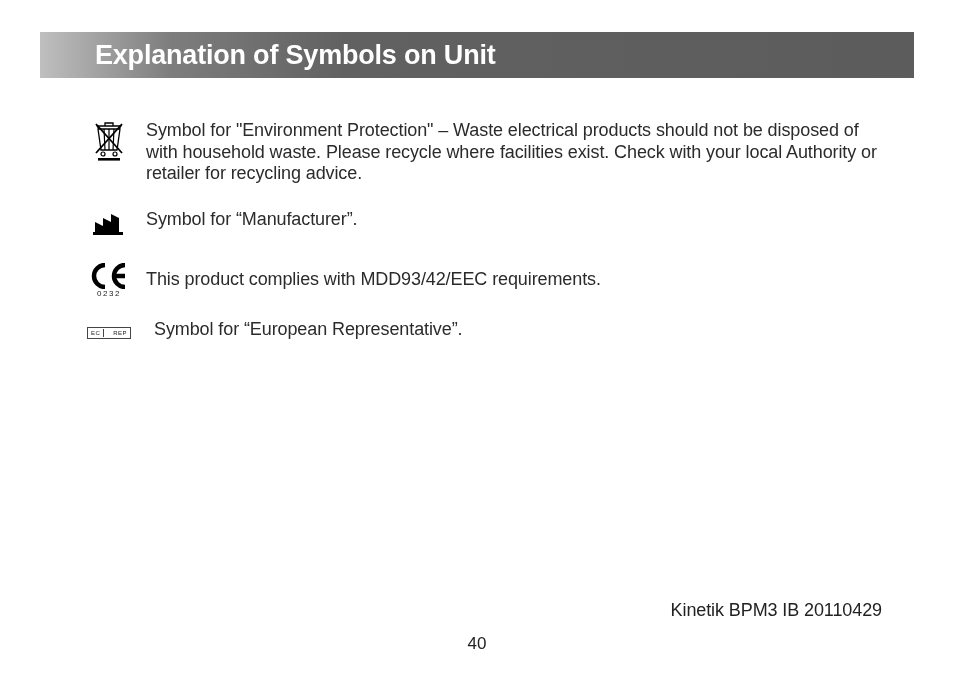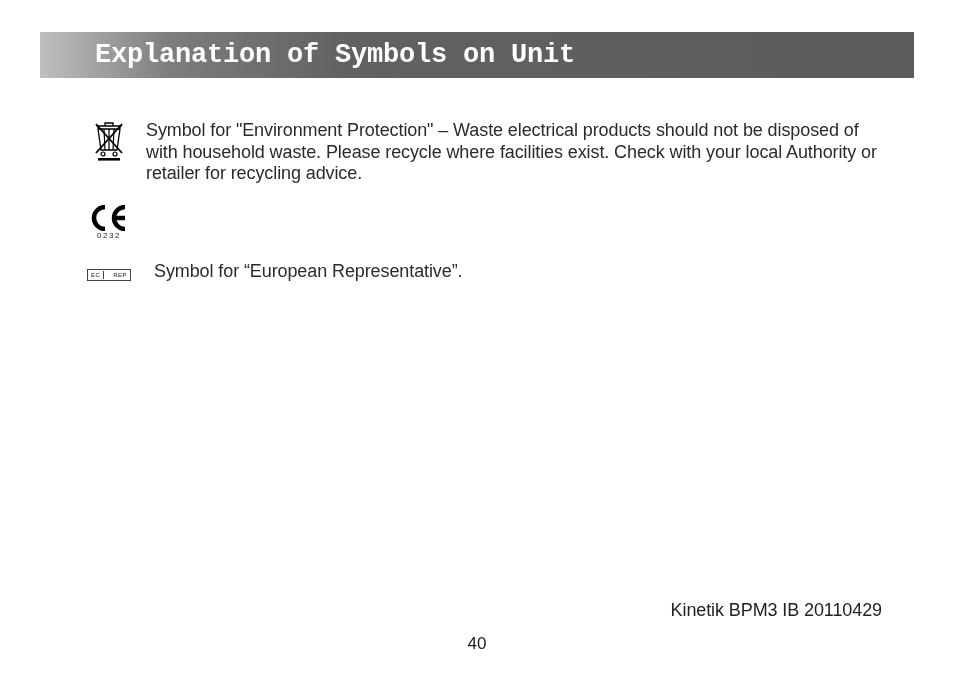--- a/index.html
+++ b/index.html
@@ -11,21 +11,20 @@
     color: #222;
     position: relative;
     overflow: hidden;
   }
   .header-bar {
     margin: 32px 40px 0 40px;
     height: 46px;
     display: flex;
     align-items: center;
     background: linear-gradient(to right, #bfbfbf 0%, #7d7d7d 15%, #616161 35%, #5c5c5c 100%);
-    font-family: Liberation Mono, monospace;
   }
   .header-bar h1 {
     color: #fff;
     font-size: 27px;
     font-weight: 600;
     padding-left: 55px;
     letter-spacing: -0.2px;
   }
   .content {
     padding: 42px 62px 0 72px;
@@ -105,30 +104,40 @@
         <circle cx="10" cy="34" r="2" fill="none" stroke="#000" stroke-width="1.2"></circle>
         <circle cx="22" cy="34" r="2" fill="none" stroke="#000" stroke-width="1.2"></circle>
         <line x1="3" y1="33" x2="29" y2="4" stroke="#000" stroke-width="1.8"></line>
         <line x1="3" y1="4" x2="29" y2="33" stroke="#000" stroke-width="1.8"></line>
         <rect x="5" y="38" width="22" height="2.6" fill="#000"></rect>
       </svg>
     </div>
     <div class="desc">Symbol for "Environment Protection" – Waste electrical products should not be disposed of with household waste. Please recycle where facilities exist. Check with your local Authority or retailer for recycling advice.</div>
   </div>
 
+  <div class="row r3">
+    <div class="icon-cell">
+      <svg width="34" height="30" viewBox="0 0 34 30">
+        <path d="M3 24 L3 14 L11 18 L11 10 L19 14 L19 6 L27 10 L27 24 Z" fill="#000"></path>
+        <rect x="1" y="24" width="30" height="3" fill="#000"></rect>
+      </svg>
+    </div>
+    <div class="desc">Symbol for “Manufacturer”.</div>
+  </div>
 
   <div class="row r4">
     <div class="icon-cell" style="flex-direction:column">
       <svg width="40" height="26" viewBox="0 0 40 26">
         <path d="M16 2 A11 11 0 1 0 16 24" fill="none" stroke="#000" stroke-width="4.5"></path>
         <path d="M36 2 A11 11 0 1 0 36 24" fill="none" stroke="#000" stroke-width="4.5"></path>
         <line x1="26" y1="13" x2="36" y2="13" stroke="#000" stroke-width="4.5"></line>
       </svg>
       <div class="ce-num">0232</div>
     </div>
+    <div class="desc">This product complies with MDD93/42/EEC requirements.</div>
   </div>
 
   <div class="row r5">
     <div class="icon-cell">
       <div class="ec-rep">
         <span>EC</span>
         <span class="divider"></span>
         <span>REP</span>
       </div>
     </div>

